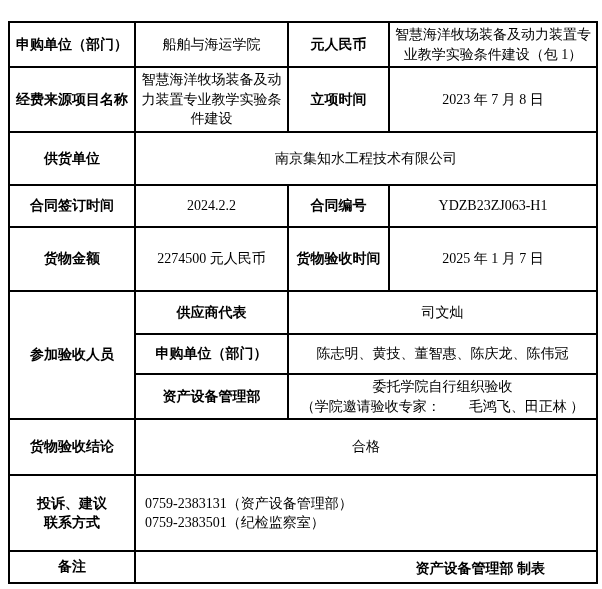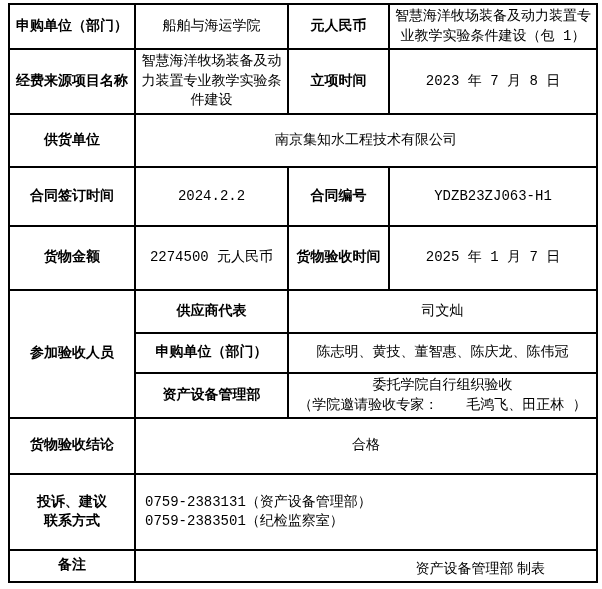--- a/index.html
+++ b/index.html
@@ -11,25 +11,24 @@
     position: relative;
     width: 602px;
     height: 589px;
     font-family: "Liberation Serif", "DejaVu Serif", serif;
     color: #000000;
     overflow: hidden;
   }
   table.acceptance {
     position: absolute;
     left: 8px;
-    top: 3px;
+    top: 21px;
     width: 588px;
     border-collapse: collapse;
     table-layout: fixed;
-    font-family: Liberation Mono, monospace;
   }
   .acceptance th, .acceptance td {
     border: 2px solid #000000;
     font-size: 14px;
     line-height: 1.4;
     text-align: center;
     vertical-align: middle;
     padding: 2px 5px;
     white-space: pre-line;
     word-break: break-word;
@@ -44,21 +43,21 @@
   .acceptance td.left {
     text-align: left;
     padding-left: 9px;
     margin-left: 24px;
   }
   .footer-note {
     position: absolute;
     top: 560px;
     right: 57px;
     font-size: 14px;
-    font-weight: normal;
+    font-weight: bold;
     white-space: nowrap;
   }
 </style>
 </head>
 <body>
 
 <table class="acceptance">
   <colgroup>
     <col style="width:126px">
     <col style="width:153px">
@@ -75,21 +74,21 @@
     <tr style="height:63px">
       <th>经费来源项目名称</th>
       <td>智慧海洋牧场装备及动力装置专业教学实验条件建设</td>
       <th>立项时间</th>
       <td>2023 年 7 月 8 日</td>
     </tr>
     <tr style="height:53px">
       <th>供货单位</th>
       <td colspan="3">南京集知水工程技术有限公司</td>
     </tr>
-    <tr style="height:59px">
+    <tr style="height:42px">
       <th>合同签订时间</th>
       <td>2024.2.2</td>
       <th>合同编号</th>
       <td>YDZB23ZJ063-H1</td>
     </tr>
     <tr style="height:64px">
       <th>货物金额</th>
       <td>2274500 元人民币</td>
       <th>货物验收时间</th>
       <td>2025 年 1 月 7 日</td>

